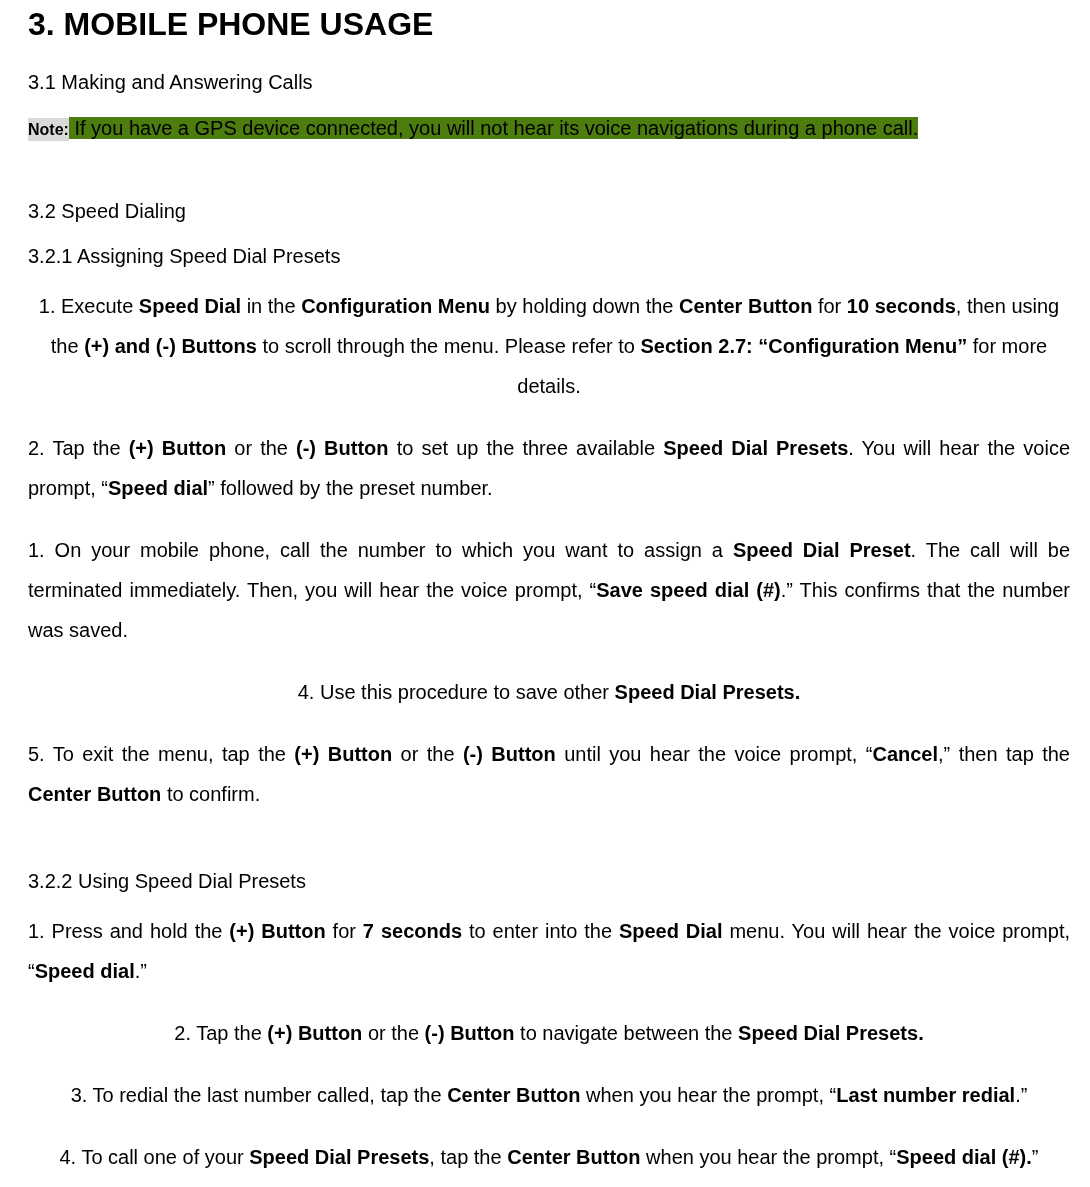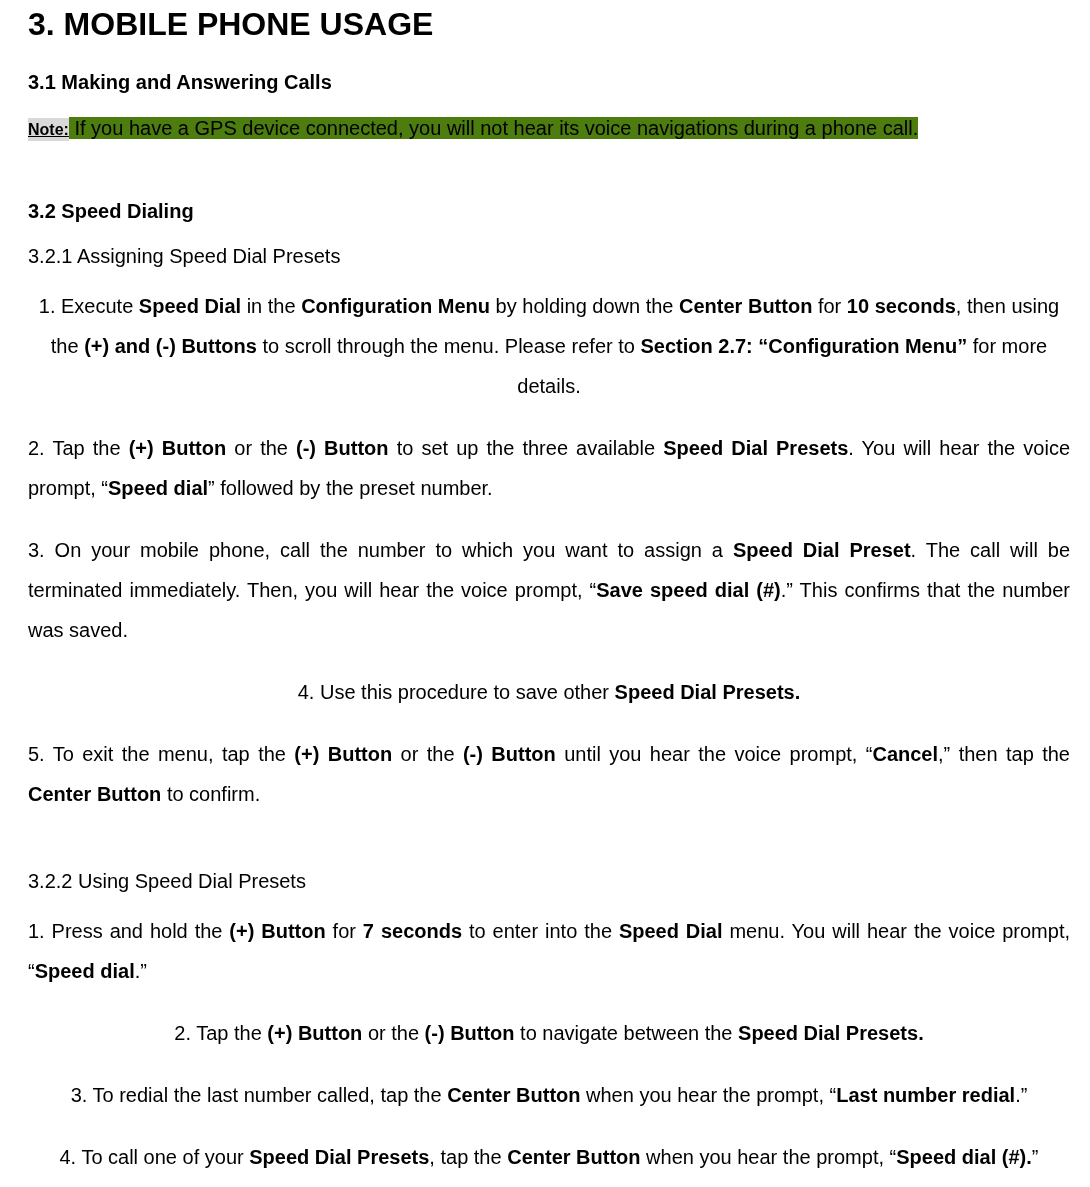--- a/index.html
+++ b/index.html
@@ -15,39 +15,38 @@
     box-sizing: border-box;
     padding: 6px 20px 20px 28px;
   }
   .h1 {
     font-size: 32px;
     font-weight: 700;
     margin: 0 0 28px 0;
   }
   .h2 {
     font-size: 20px;
-    font-weight: 700;
+    font-weight: 400;
     margin: 30px 0 18px 0;
   }
   .h2.tight-top {
     margin-top: 0;
   }
   .note-box {
     display: inline;
     background: #4d7c0f;
     font-size: 20px;
     line-height: 1.6;
     padding: 0;
   }
   .note-wrap {
     margin: 18px 0 56px 0;
   }
   .note-label {
     font-weight: 700;
-    text-decoration: underline;
     background: #d9d9d9;
     padding: 3px 0;
     margin-top: 40px;
   }
   .h3 {
     font-size: 20px;
     font-weight: 400;
     margin: 22px 0 18px 0;
   }
   p.body {
@@ -81,21 +80,21 @@
 
   <p class="body">
     <span>1. Execute </span><span class="b">Speed Dial</span><span> in the </span><span class="b">Configuration Menu</span><span> by holding down the </span><span class="b">Center Button</span><span> for </span><span class="b">10 seconds</span><span>, then using the </span><span class="b">(+) and (-) Buttons</span><span> to scroll through the menu. Please refer to </span><span class="b">Section 2.7: “Configuration Menu”</span><span> for more details.</span>
   </p>
 
   <p class="body justify">
     <span>2. Tap the </span><span class="b">(+) Button</span><span> or the </span><span class="b">(-) Button</span><span> to set up the three available </span><span class="b">Speed Dial Presets</span><span>. You will hear the voice prompt, “</span><span class="b">Speed dial</span><span>” followed by the preset number.</span>
   </p>
 
   <p class="body justify">
-    <span>3. On your mobile phone, call the number to which you want to assign a </span><span class="b">Speed Dial Preset</span><span>. The call will be terminated immediately. Then, you will hear the voice prompt, “</span><span class="b">Save speed dial (#)</span><span>.” This confirms that the number was saved.</span>
+    <span>1. On your mobile phone, call the number to which you want to assign a </span><span class="b">Speed Dial Preset</span><span>. The call will be terminated immediately. Then, you will hear the voice prompt, “</span><span class="b">Save speed dial (#)</span><span>.” This confirms that the number was saved.</span>
   </p>
 
   <p class="body">
     <span>4. Use this procedure to save other </span><span class="b">Speed Dial Presets.</span>
   </p>
 
   <p class="body justify">
     <span>5. To exit the menu, tap the </span><span class="b">(+) Button</span><span> or the </span><span class="b">(-) Button</span><span> until you hear the voice prompt, “</span><span class="b">Cancel</span><span>,” then tap the </span><span class="b">Center Button</span><span> to confirm.</span>
   </p>
 

